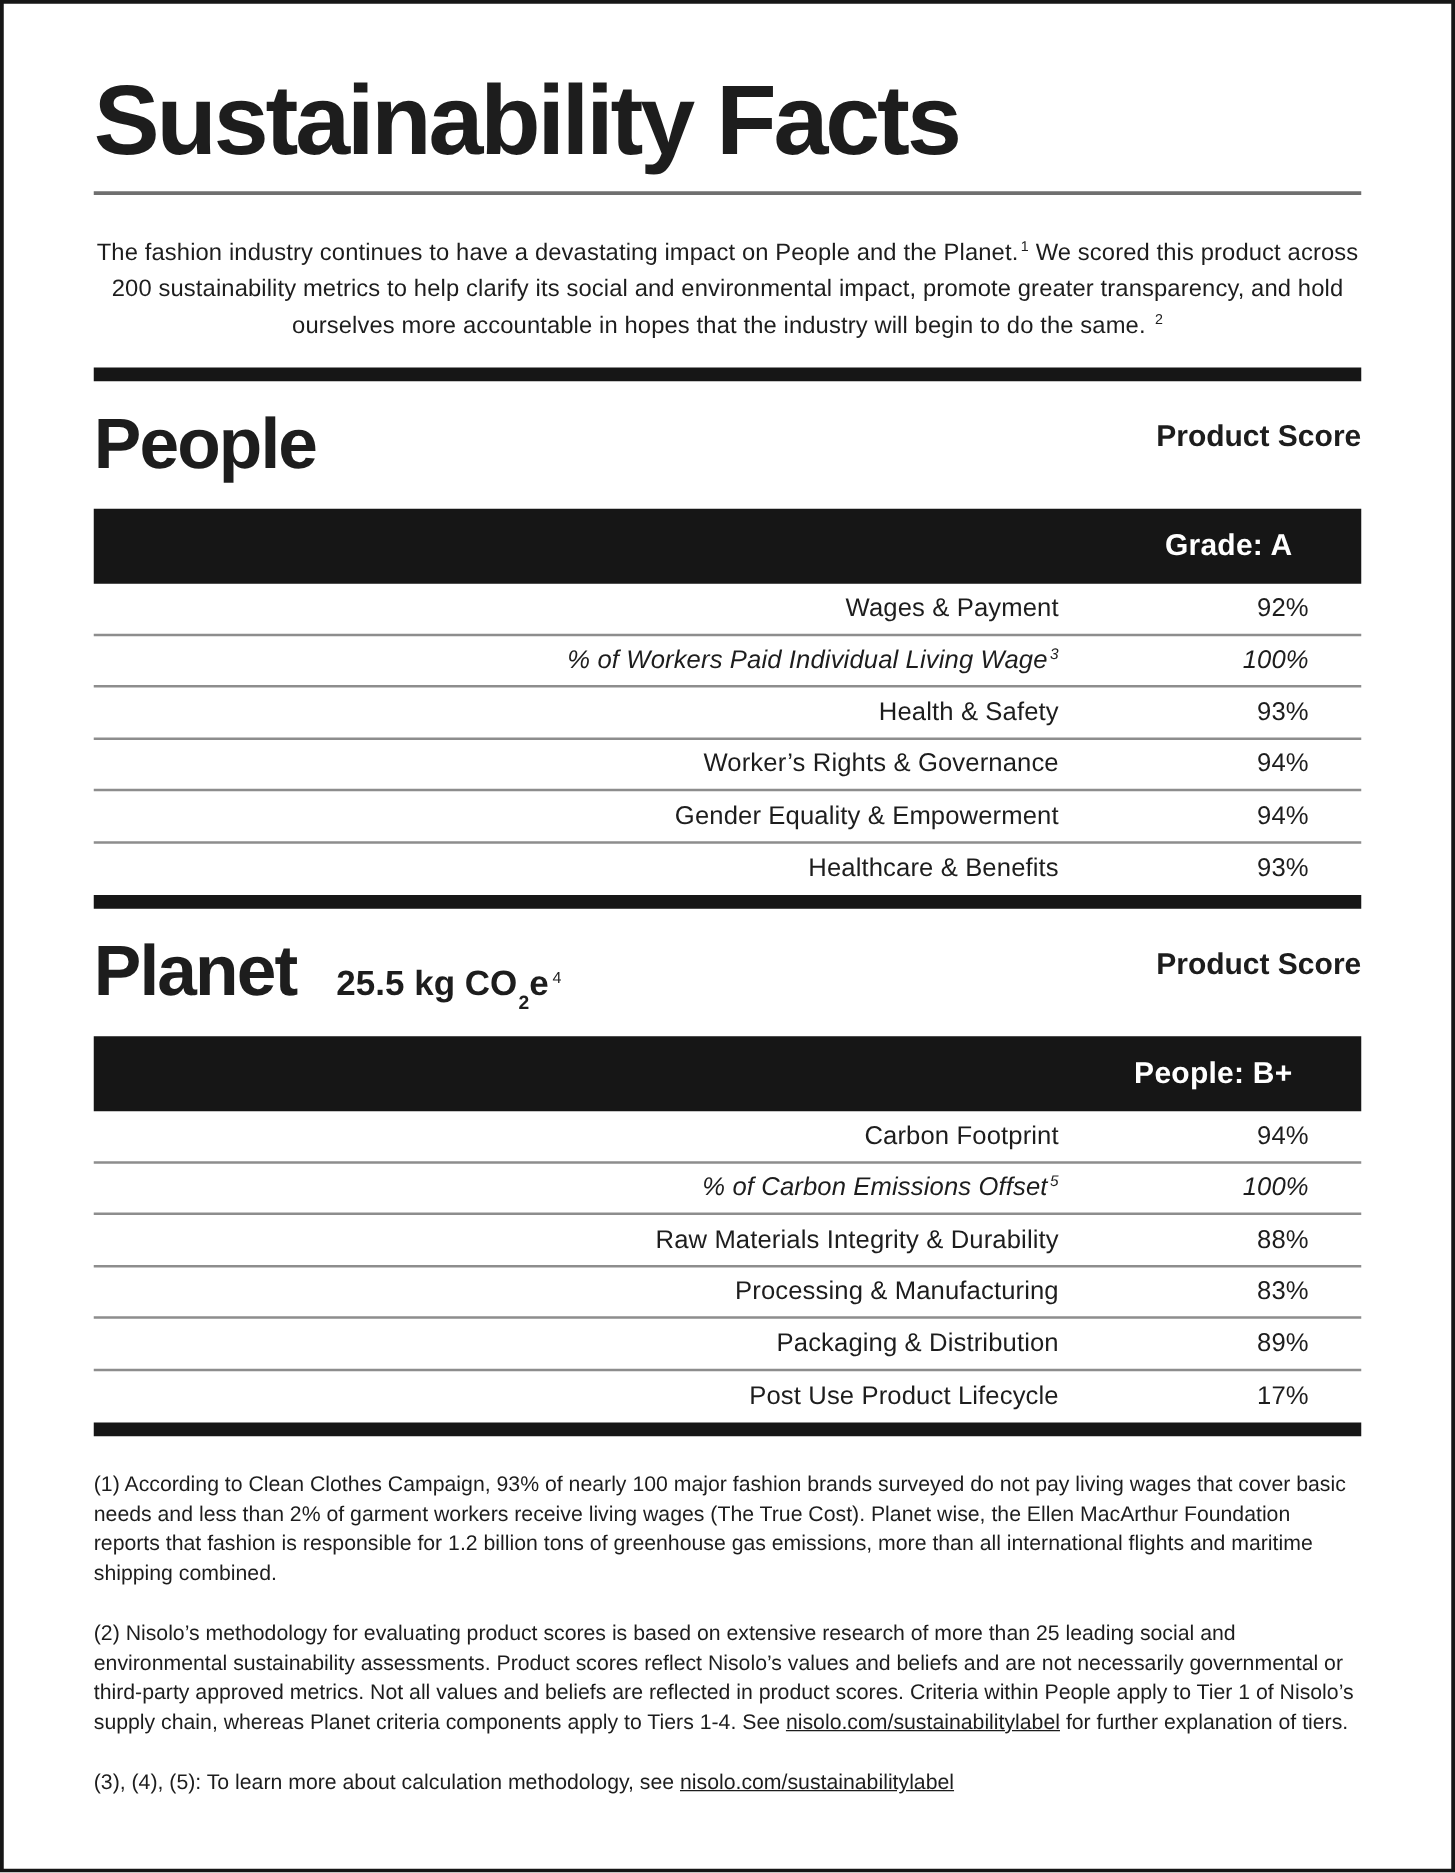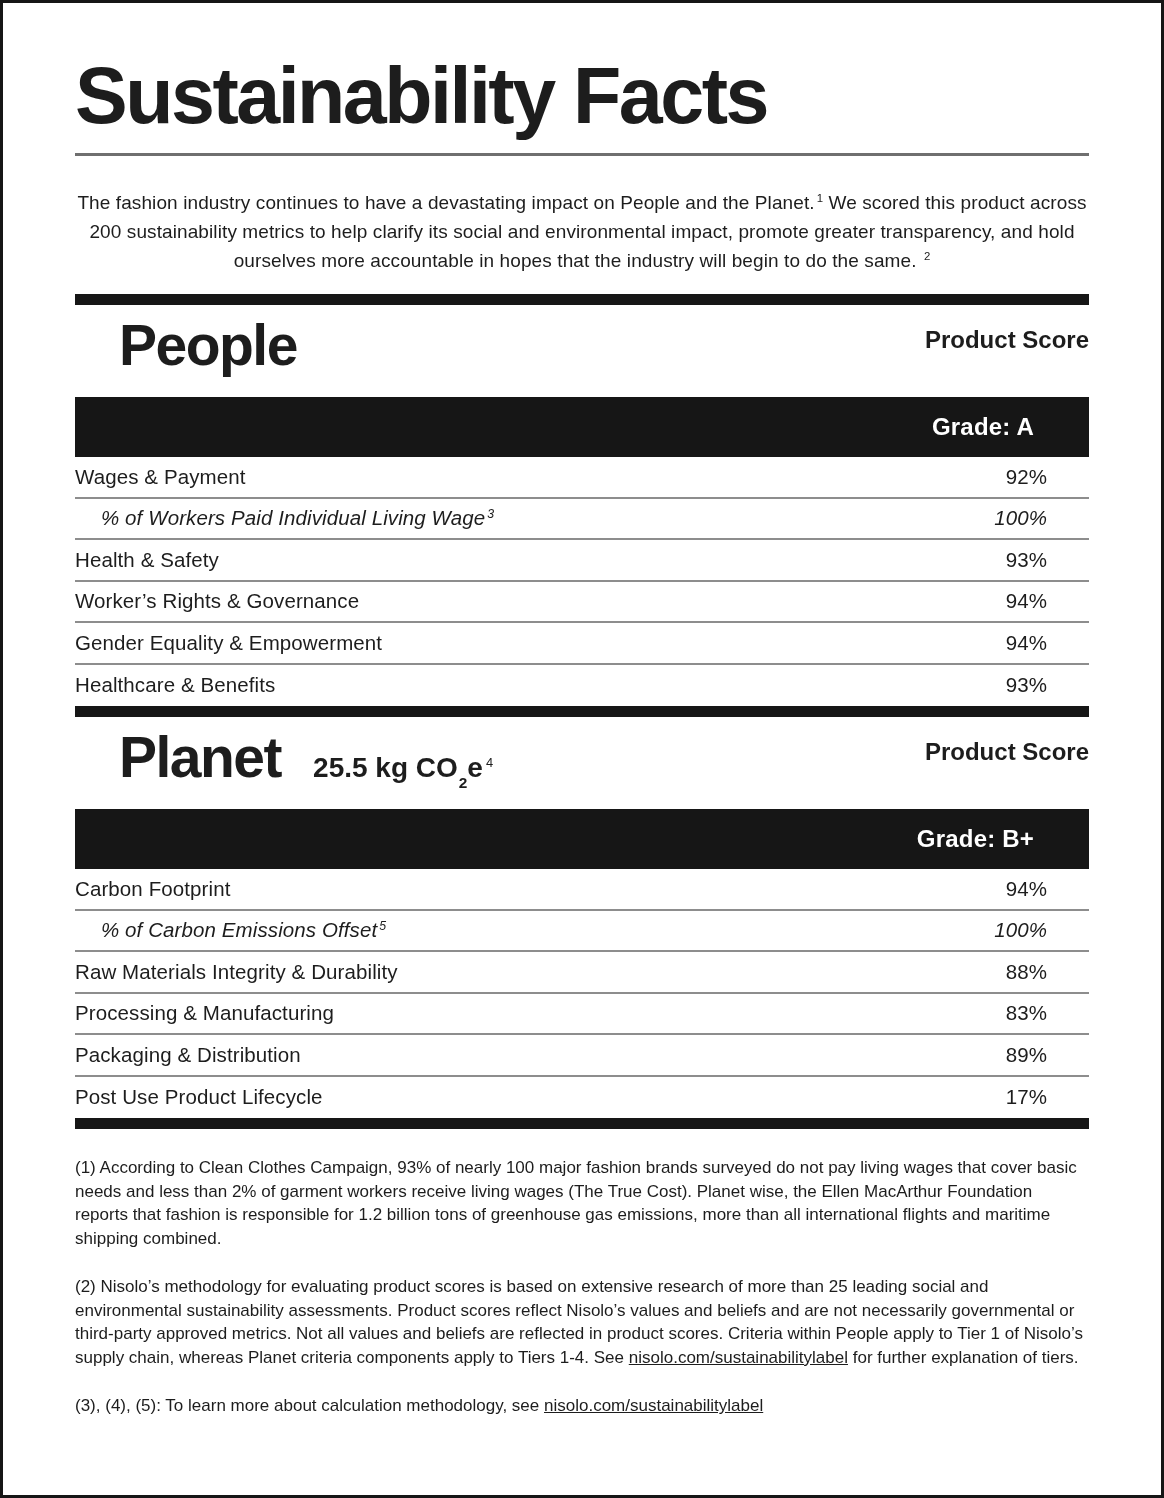--- a/index.html
+++ b/index.html
@@ -33,21 +33,21 @@
     margin: 32px 0 0 0;
     font-size: 19px;
     line-height: 29px;
     letter-spacing: 0.1px;
     text-align: center;
   }
   sup { font-size: 60%; line-height: 0; margin-left: 2px; }
   sub { font-size: 60%; line-height: 0; }
   .bar-thick { height: 11px; background: var(--bar); margin-top: 19px; }
   .bar-thick.tight { margin-top: 0; }
-  .section-head { display: flex; align-items: baseline; padding: 12px 0 23px 0; margin-left: 44px; }
+  .section-head { display: flex; align-items: baseline; padding: 22px 0 23px 0; }
   .section-title {
     font-size: 57px;
     font-weight: 700;
     letter-spacing: -1.5px;
     line-height: 1.0;
   }
   .section-sub { font-size: 28px; font-weight: 700; margin-left: 32px; letter-spacing: 0; }
   .section-sub sub { font-size: 55%; position: relative; top: 0.3em; margin-left: 1px; }
   .section-sub sup { font-size: 46%; font-weight: 400; margin-left: 3px; }
   .score-label { margin-left: auto; font-size: 24px; font-weight: 700; align-self: center; position: relative; top: -6px; }
@@ -66,21 +66,21 @@
   .table { }
   .row {
     display: flex;
     align-items: center;
     height: 41.5px;
     border-bottom: 2px solid var(--separator);
     font-size: 20.5px;
     letter-spacing: 0.1px;
   }
   .table .row:last-child { border-bottom: none; }
-  .row-label { flex: 1; }
+  .row-label { flex: 1; text-align: right; }
   .row-value { width: 200px; text-align: right; margin-right: 42px; }
   .row.sub-row .row-label { padding-left: 26px; font-style: italic; }
   .row.sub-row .row-value { font-style: italic; }
   .footnotes { margin-top: 27px; font-size: 17px; line-height: 23.5px; max-width: 1008px; }
   .footnote { margin: 0 0 25px 0; }
   .it { }
   .link { text-decoration: underline; cursor: pointer; }
 </style>
 </head>
 <body>
@@ -128,21 +128,21 @@
     </div>
 
   <div class="bar-thick tight"></div>
 
   <div class="section-head">
     <span class="section-title">Planet</span>
     <span class="section-sub"><span>25.5 kg CO</span><sub>2</sub><span>e</span><sup>4</sup></span>
     <span class="score-label">Product Score</span>
   </div>
   <div class="grade-bar">
-    <span>Grade: B+</span>
+    <span>People: B+</span>
   </div>
   <div class="table" id="planet-table">
       <div class="row">
     <span class="row-label">Carbon Footprint</span>
     <span class="row-value">94%</span>
   </div>
       <div class="row sub-row">
     <span class="row-label">% of Carbon Emissions Offset<sup>5</sup></span>
     <span class="row-value">100%</span>
   </div>

